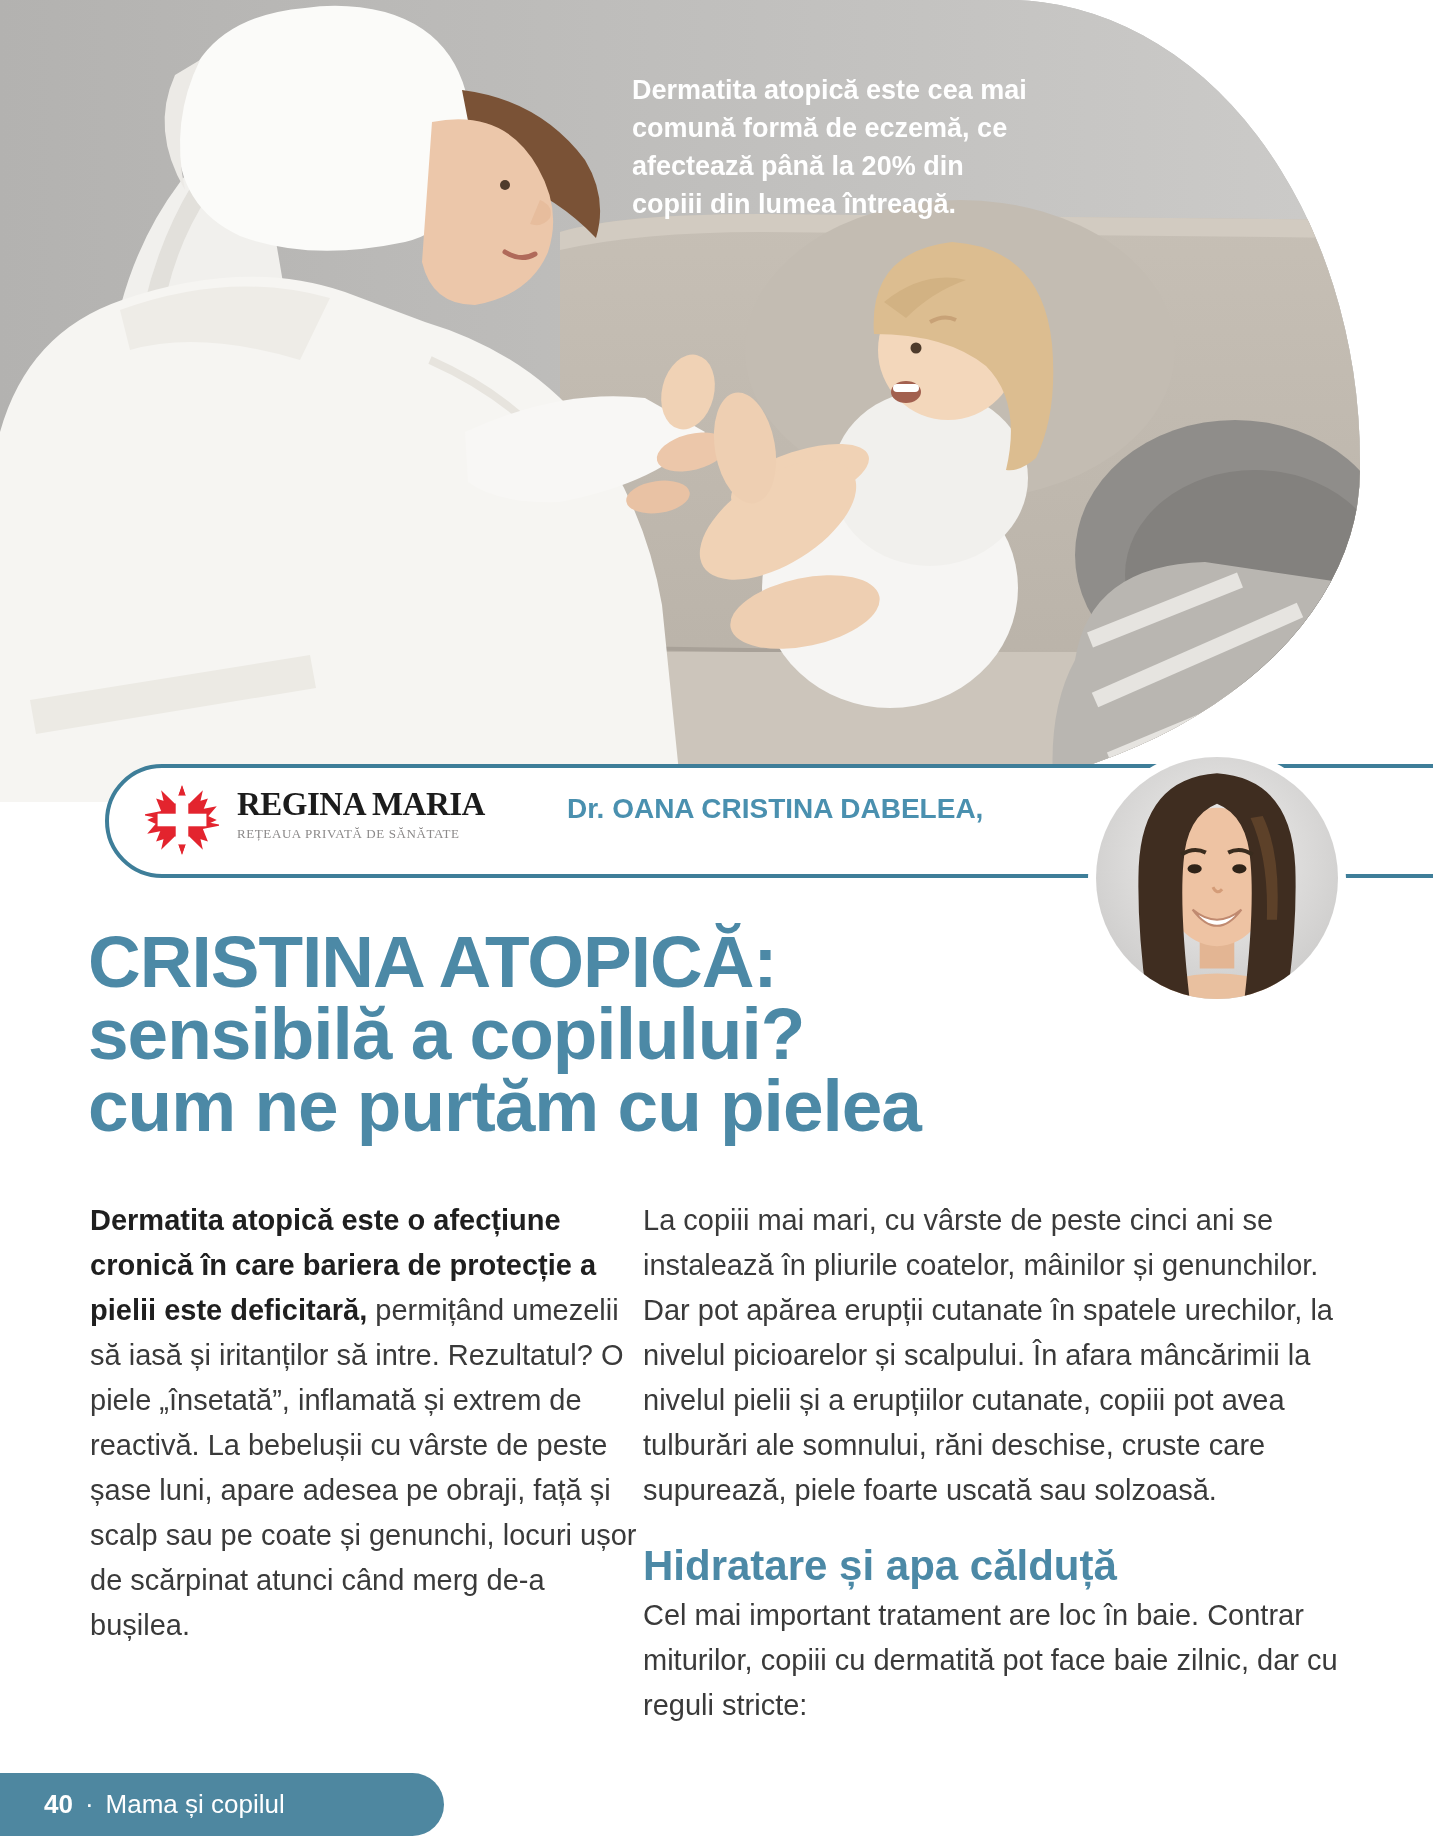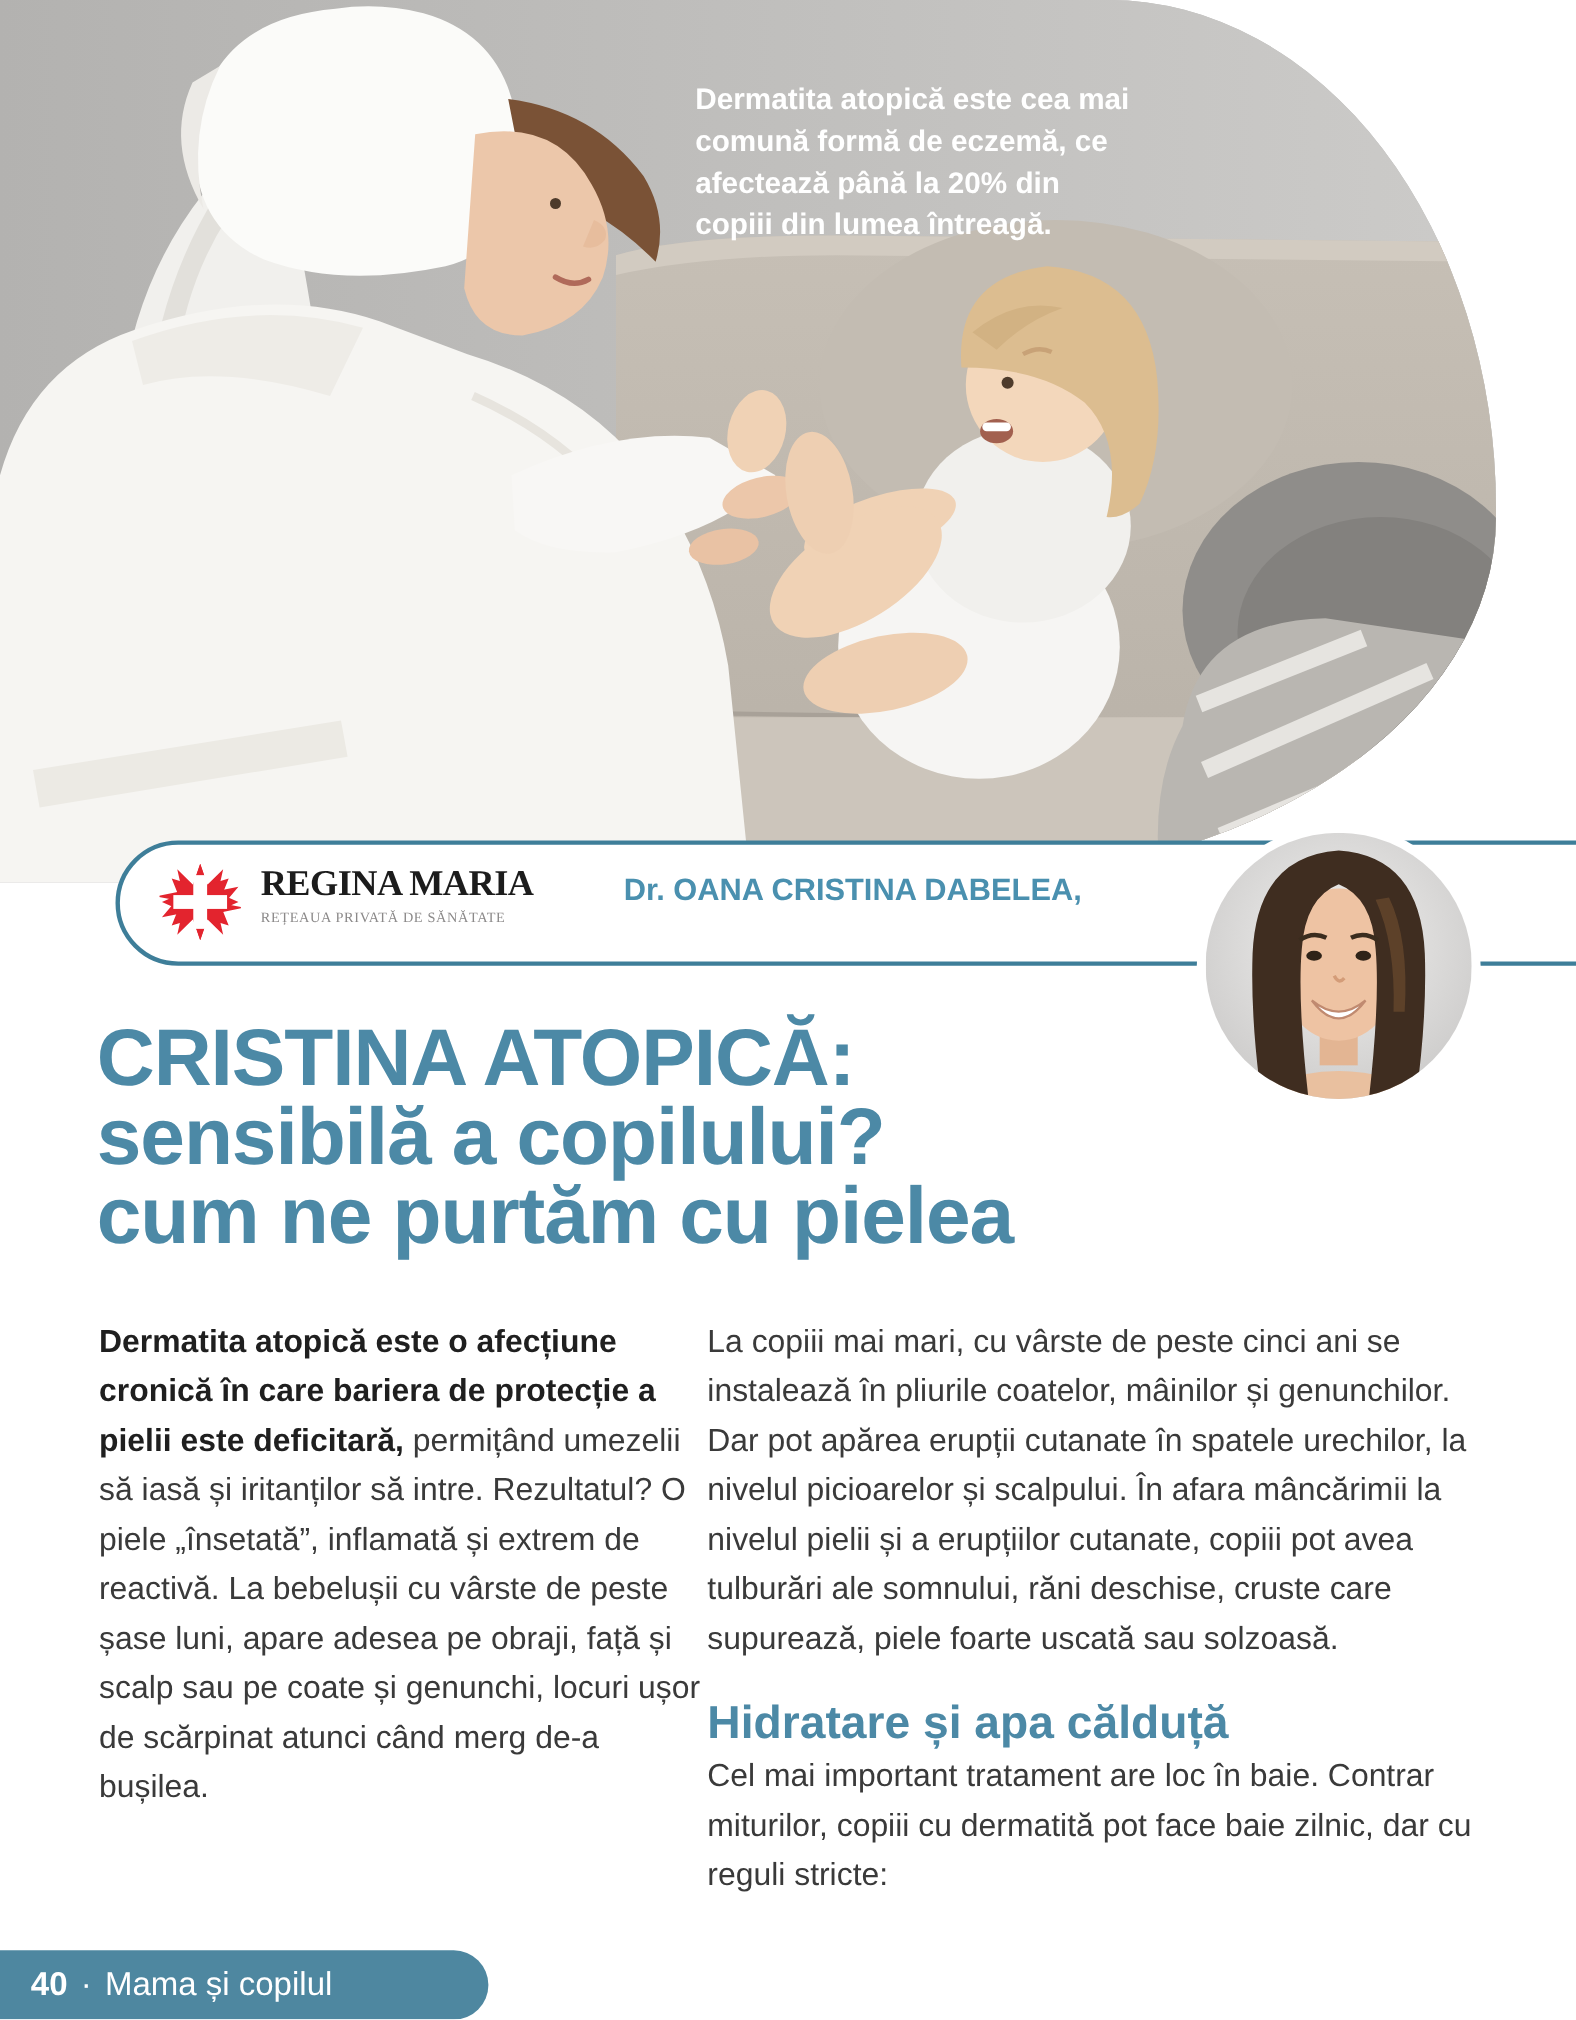--- a/index.html
+++ b/index.html
@@ -61,22 +61,22 @@
   .col-left strong { color:var(--lead_text); }
   .subheading {
     margin:32px 0 6px 0; font-size:42px; line-height:42px; font-weight:bold;
     color:var(--accent_teal);
   }
 
   
   .footer-pill {
     position:absolute; left:0; top:1773px; width:444px; height:63px;
     background:var(--footer_bg); border-radius:0 32px 32px 0;
-    color:#ffffff; font-size:30px; line-height:63px;
-    padding-left:28px; box-sizing:border-box; z-index:5; white-space:nowrap;
+    color:#ffffff; font-size:26px; line-height:63px;
+    padding-left:44px; box-sizing:border-box; z-index:5; white-space:nowrap;
   }
   .footer-pill .num { font-weight:bold; }
   .footer-pill .sep { margin:0 12px; }
 </style>
 </head>
 <body>
 
 <div class="page">
 
   <div class="hero">

